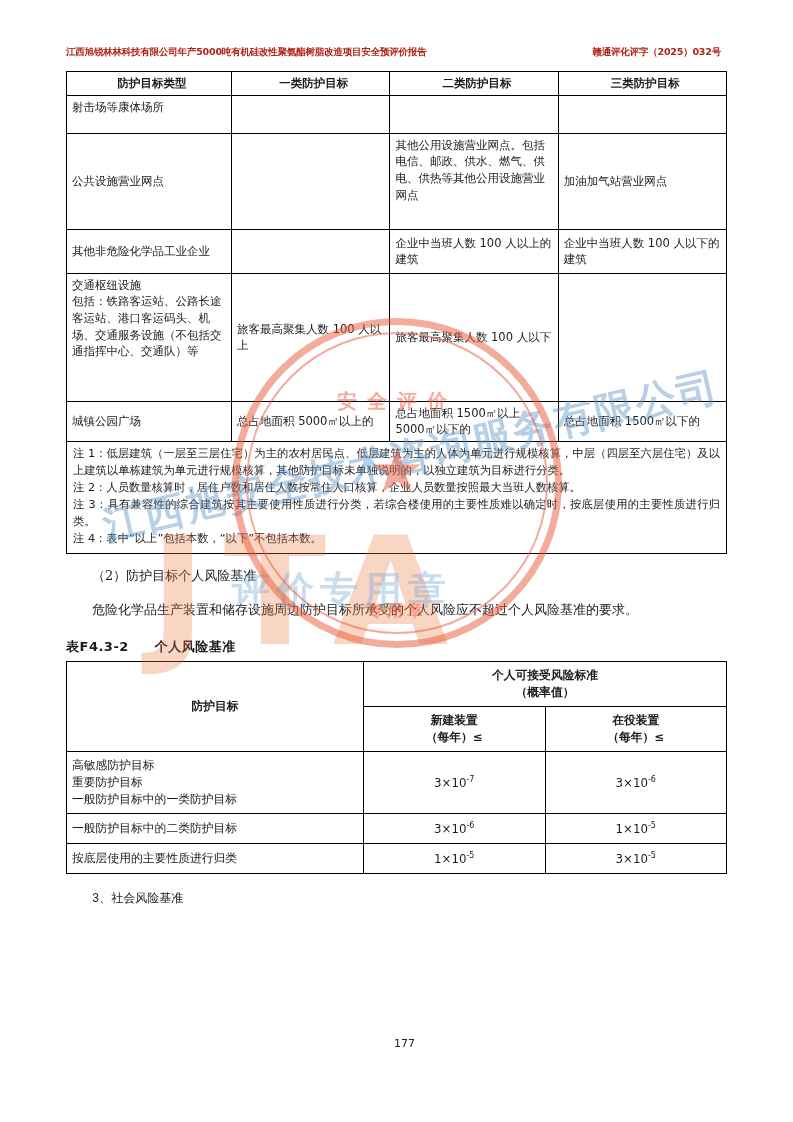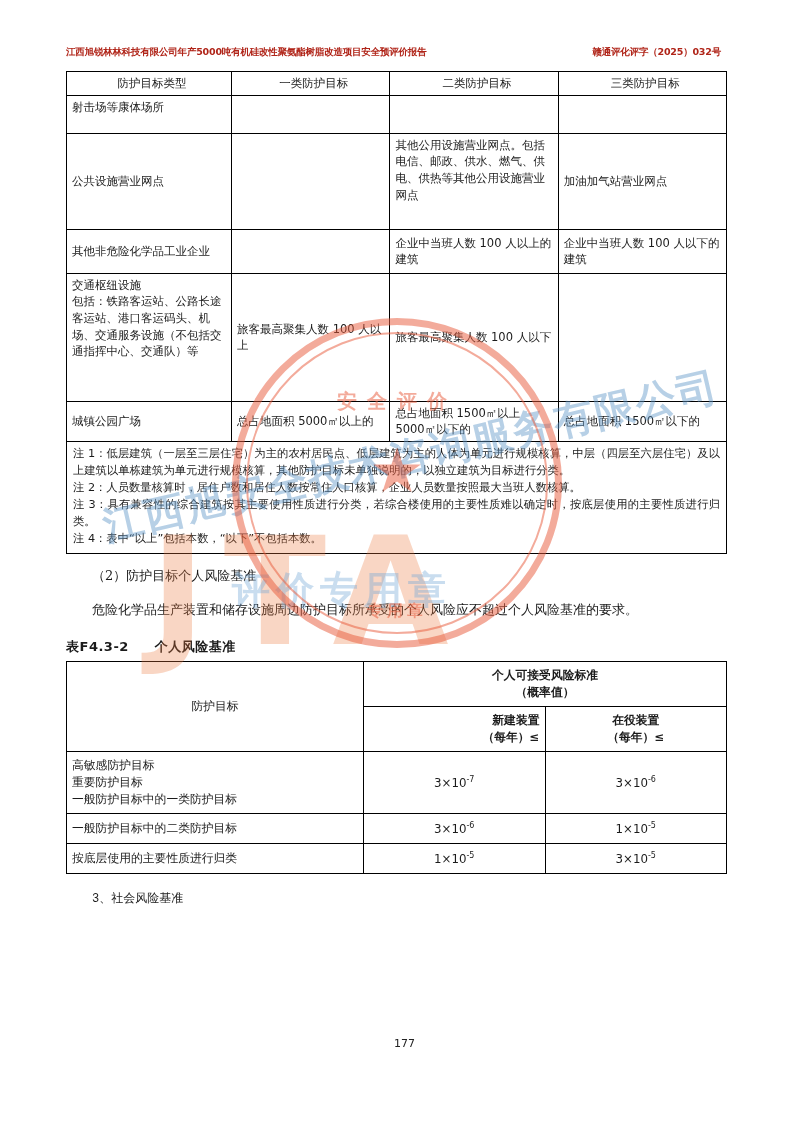--- a/index.html
+++ b/index.html
@@ -43,21 +43,21 @@
   table.t1 { margin-top: 8px; }
   table td, table th {
     border: 1px solid #000;
     padding: 3px 5px;
     font-size: 11.5px;
     line-height: 1.45;
     vertical-align: middle;
     text-align: left;
     font-weight: normal;
   }
-  table th { text-align: center; font-weight: normal; padding-left: 11px; }
+  table th { text-align: center; font-weight: bold; padding-left: 11px; }
   td.ctr { text-align: center; }
   td.top { vertical-align: top; }
   .notes td {
     font-size: 11.3px;
     line-height: 1.5;
     padding: 4px 6px 5px 6px;
     text-align: justify;
   }
   .notes p { margin: 0; text-indent: 0; }
 
@@ -268,28 +268,28 @@
   </div>
 
   <table class="t2">
     <colgroup>
       <col style="width:45%">
         <col style="width:27.5%">
         <col style="width:27.5%">
     </colgroup>
     <tbody>
       <tr style="height:34px">
-        <td rowspan="2" class="ctr" style="font-weight:normal;">防护目标</td>
+        <td rowspan="2" class="ctr" style="font-weight:bold;">防护目标</td>
         <td colspan="2" class="ctr" style="font-weight:bold;">
           <div>个人可接受风险标准</div>
           <div>（概率值）</div>
         </td>
       </tr>
       <tr style="height:36px">
-        <td class="ctr" style="font-weight:bold;text-align:right;">
+        <td class="ctr" style="font-weight:bold;">
           <div>新建装置</div>
           <div>（每年）≤</div>
         </td>
         <td class="ctr" style="font-weight:bold;">
           <div>在役装置</div>
           <div>（每年）≤</div>
         </td>
       </tr>
 
       <tr style="height:58px">

